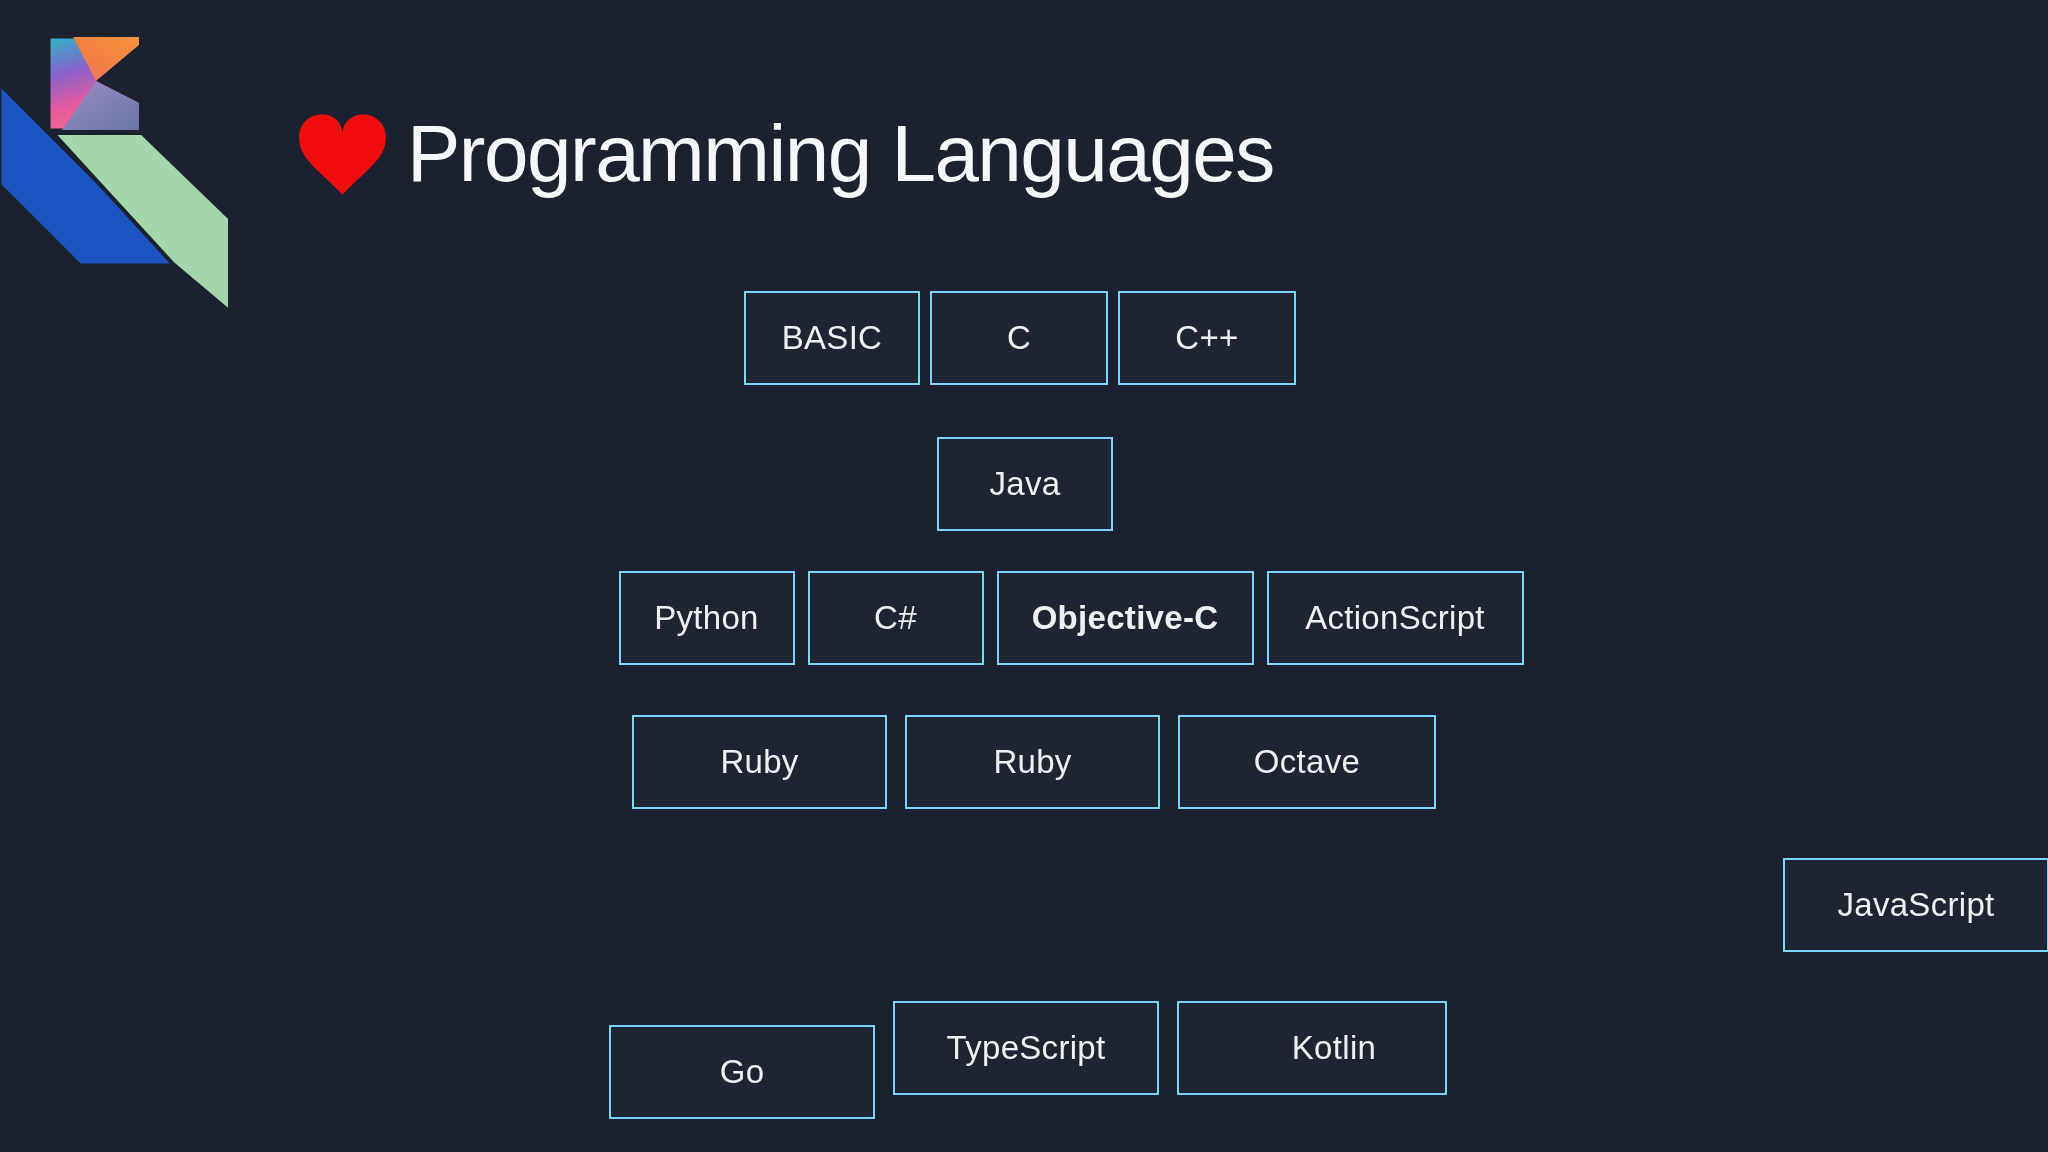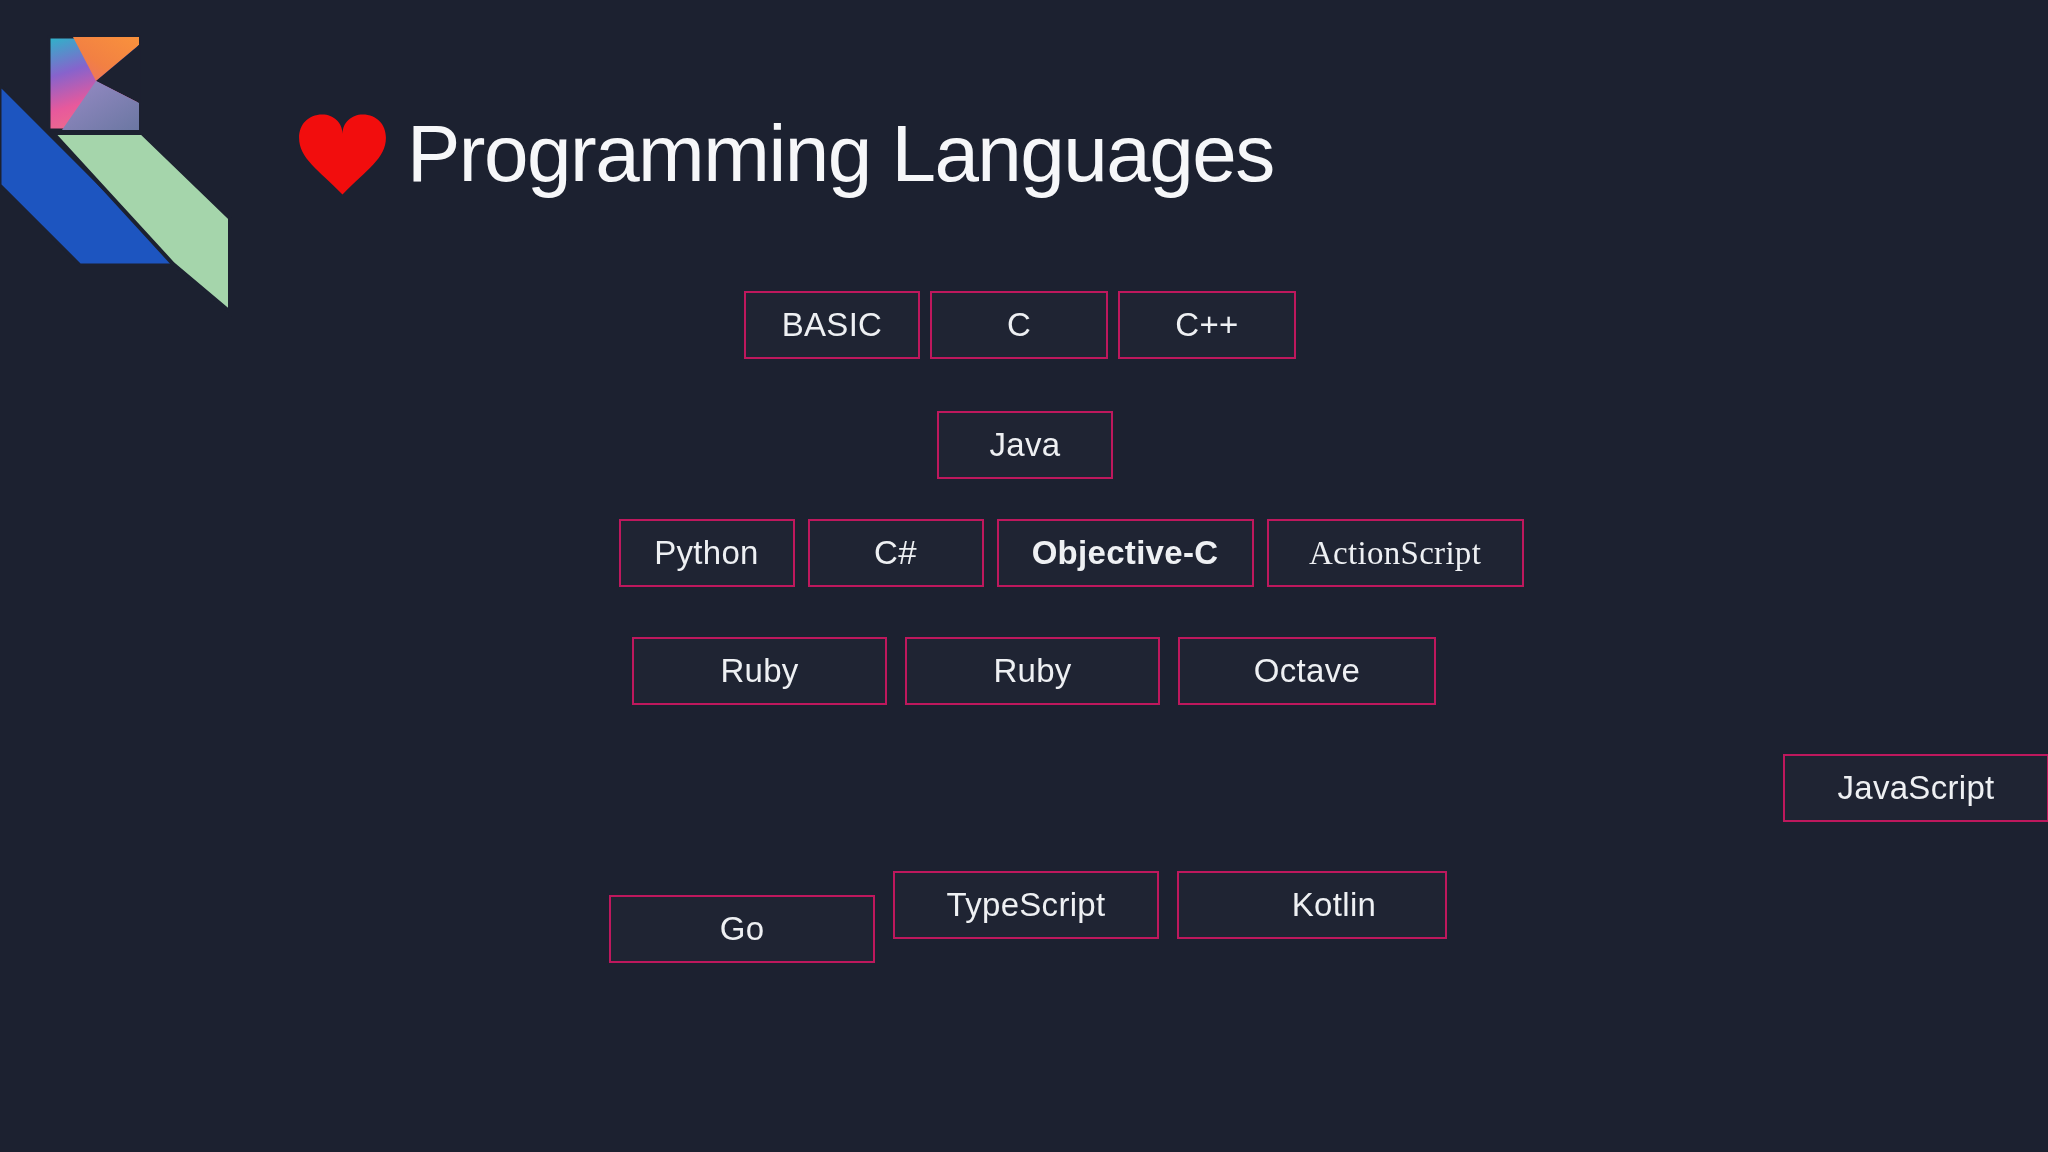--- a/index.html
+++ b/index.html
@@ -29,22 +29,22 @@
   .grid{position:absolute;top:291px;left:0;width:100%;}
   .lang-row{display:flex;justify-content:center;}
   .lang-row:nth-child(1){gap:10px;margin-bottom:52px;transform:translateX(-4px);}
   .lang-row:nth-child(2){margin-bottom:40px;transform:translateX(1px);}
   .lang-row:nth-child(3){gap:13px;margin-bottom:50px;transform:translateX(47px);}
   .lang-row:nth-child(4){gap:18px;margin-bottom:49px;transform:translateX(10px);}
   .lang-row:nth-child(5){margin-bottom:49px;transform:translateX(1px);justify-content:flex-end;}
   .lang-row:nth-child(6){gap:18px;transform:translateX(4px);}
 
   .lang-box{
-    height:68px;box-sizing:border-box;
-    border:2px solid #be185d;
+    height:94px;box-sizing:border-box;
+    border:2px solid #7dd3fc;
     background:rgba(255,255,255,0.015);
     display:flex;align-items:center;justify-content:center;
     color:#eef0f3;font-size:33px;letter-spacing:0.3px;
     white-space:nowrap;
   }
 </style>
 </head>
 <body>
 
 <div class="slide">
@@ -93,21 +93,21 @@
         <div class="lang-box" style="width: 178px;">C</div>
         <div class="lang-box" style="width: 178px;">C++</div>
       </div>
       <div class="lang-row">
         <div class="lang-box" style="width: 176px;">Java</div>
       </div>
       <div class="lang-row">
         <div class="lang-box" style="width: 176px;">Python</div>
         <div class="lang-box" style="width: 176px;">C#</div>
         <div class="lang-box" style="width: 257px; font-weight: bold;">Objective-C</div>
-        <div class="lang-box" style="width: 257px; font-family: Liberation Serif, serif;">ActionScript</div>
+        <div class="lang-box" style="width: 257px;">ActionScript</div>
       </div>
       <div class="lang-row">
         <div class="lang-box" style="width: 255px;">Ruby</div>
         <div class="lang-box" style="width: 255px;">Ruby</div>
         <div class="lang-box" style="width: 258px;">Octave</div>
       </div>
       <div class="lang-row">
         <div class="lang-box" style="width: 266px;">JavaScript</div>
       </div>
       <div class="lang-row">

